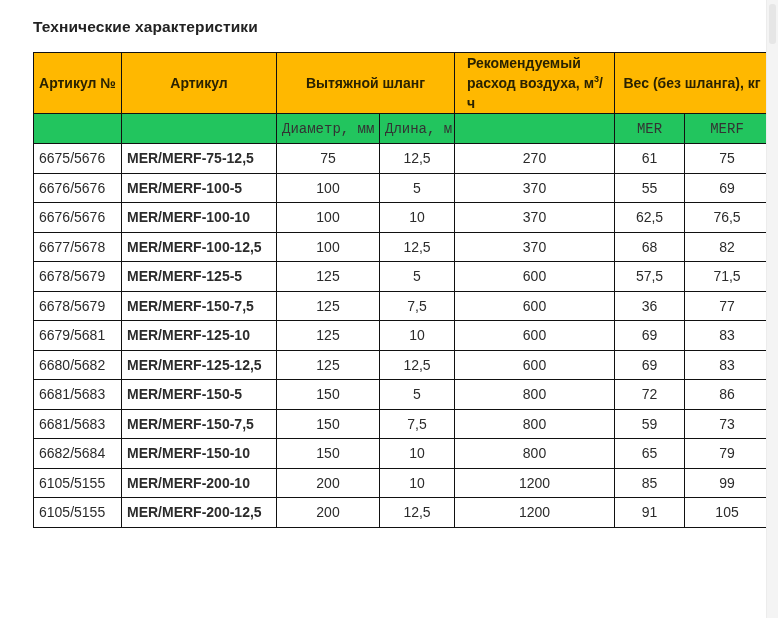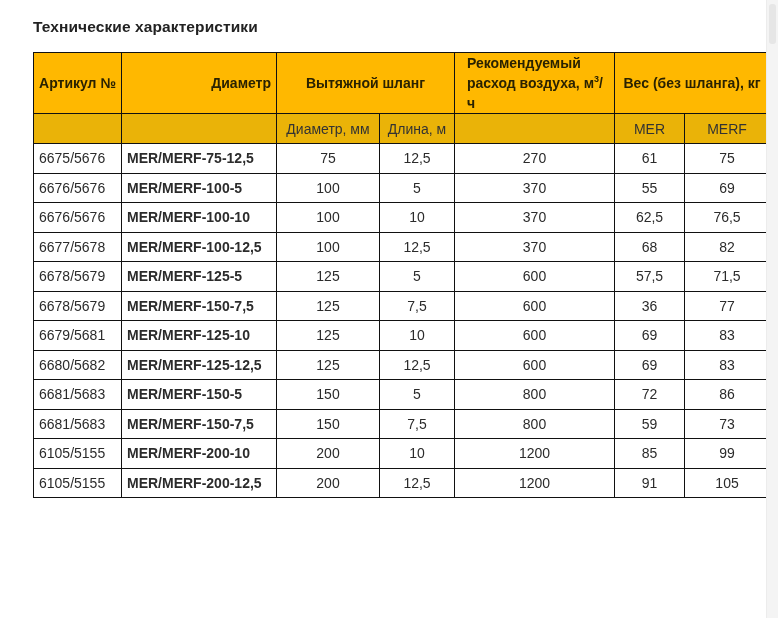--- a/index.html
+++ b/index.html
@@ -47,34 +47,35 @@
       white-space: nowrap;
       overflow: hidden;
     }
     table.spec tr.head th {
       background: #ffb800;
       color: #2a2200;
       font-weight: bold;
       height: 49px;
       font-size: 14px;
     }
-    table.spec tr.head th.left { text-align: right; }
+    table.spec tr.head th.left { text-align: center; }
     table.spec tr.head th.center { text-align: center; }
     table.spec tr.head th.wrap {
       white-space: normal;
       text-align: left;
       line-height: 20px;
       padding-left: 12px;
     }
     sup { font-size: 9px; vertical-align: 6px; line-height: 0; }
     table.spec tr.sub td {
       height: 29px;
       text-align: center;
       color: #333333;
-      background: #eab308;
+      background: #22c55e;
+      font-family: Liberation Mono, monospace;
     }
     table.spec tr.row td {
       height: 28.5px;
       background: #ffffff;
       color: #2b2b2b;
     }
     td.art { text-align: left; }
     td.model { text-align: left; font-weight: bold; color: #1a1a1a; }
     td.num { text-align: center; }
     .scrollbar {
@@ -108,21 +109,21 @@
       <col style="width:155px">
       <col style="width:103px">
       <col style="width:75px">
       <col style="width:160px">
       <col style="width:70px">
       <col style="width:85px">
     </colgroup>
     <tbody id="tbody">
       <tr class="head">
         <th class="left">Артикул №</th>
-        <th class="left">Диаметр</th>
+        <th class="left">Артикул</th>
         <th class="center" colspan="2">Вытяжной шланг</th>
         <th class="wrap"><span>Рекомендуемый</span><br><span>расход воздуха, м</span><sup>3</sup><span>/ч</span></th>
         <th class="center" colspan="2">Вес (без шланга), кг</th>
       </tr>
       <tr class="sub">
         <td></td>
         <td></td>
         <td>Диаметр, мм</td>
         <td>Длина, м</td>
         <td></td>
@@ -213,20 +214,29 @@
         <tr class="row">
           <td class="art">6681/5683</td>
           <td class="model">MER/MERF-150-7,5</td>
           <td class="num">150</td>
           <td class="num">7,5</td>
           <td class="num">800</td>
           <td class="num">59</td>
           <td class="num">73</td>
         </tr>
         <tr class="row">
+          <td class="art">6682/5684</td>
+          <td class="model">MER/MERF-150-10</td>
+          <td class="num">150</td>
+          <td class="num">10</td>
+          <td class="num">800</td>
+          <td class="num">65</td>
+          <td class="num">79</td>
+        </tr>
+        <tr class="row">
           <td class="art">6105/5155</td>
           <td class="model">MER/MERF-200-10</td>
           <td class="num">200</td>
           <td class="num">10</td>
           <td class="num">1200</td>
           <td class="num">85</td>
           <td class="num">99</td>
         </tr>
         <tr class="row">
           <td class="art">6105/5155</td>

